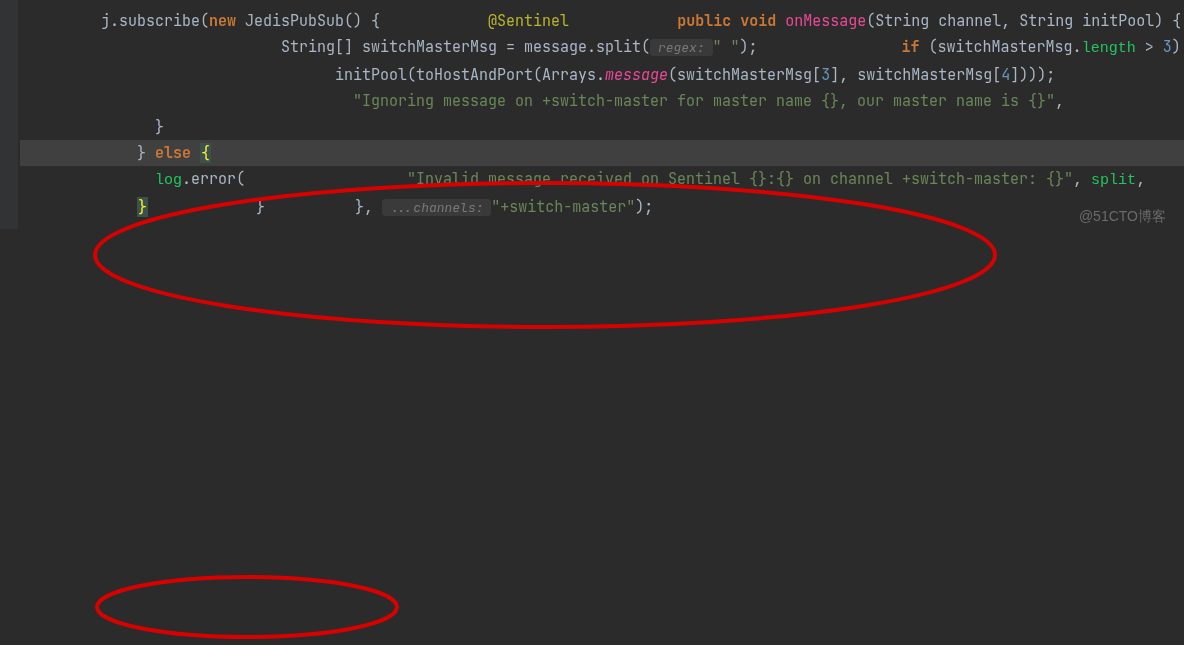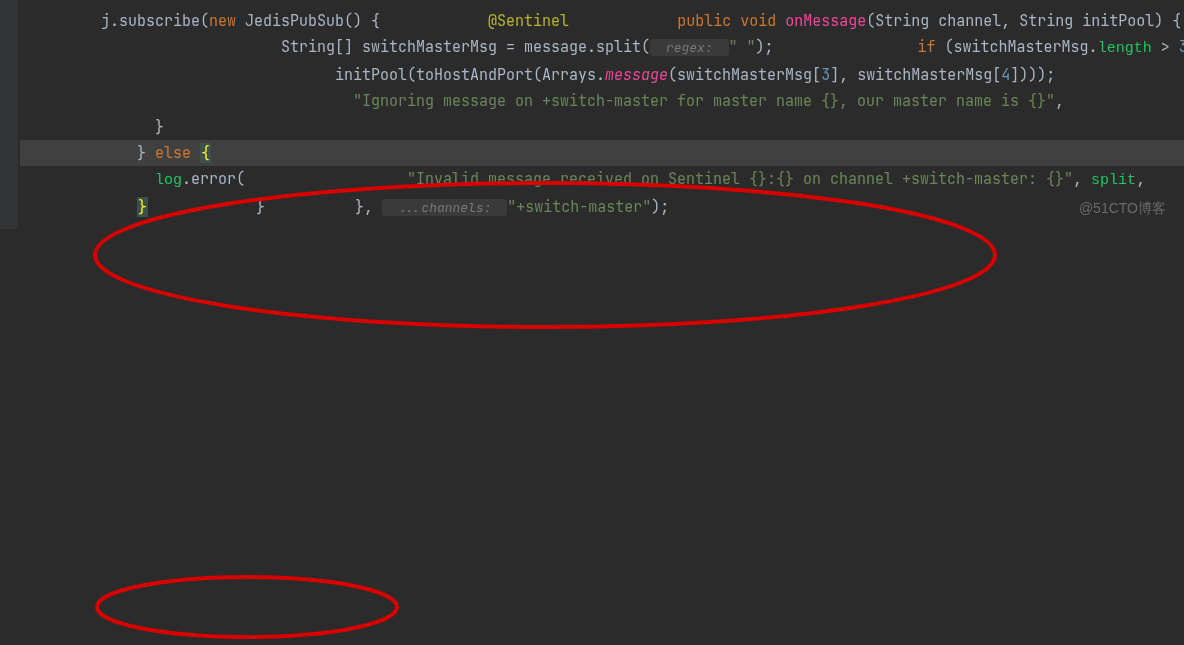--- a/index.html
+++ b/index.html
@@ -1,29 +1,29 @@
 <!DOCTYPE html>
 <html><head>
 <meta charset="utf-8">
 <style>
   html,body{margin:0;padding:0;background:#2b2b2b;width:1184px;height:645px;overflow:hidden;font-family:"JetBrains Mono","Consolas","Menlo",monospace;font-size:15px;line-height:26px;}
   .editor{position:relative;padding:8px 0 8px 20px;color:#a9b7c6;}
   .gutter{position:absolute;left:0;top:0;bottom:0;width:18px;background:#313335;}
   .line{white-space:pre;}
-  .kw{color:#cc7832;}
+  .kw{color:#cc7832;font-weight:bold;}
   .ann{color:#bbb529;}
   .fn{color:#ec4899;}
   .str{color:#6a8759;}
   .num{color:#6897bb;}
   .field{color:#22c55e;font-family:Liberation Mono, monospace;}
-  .hint{color:#787878;background:#3a3a3a;padding:0 8px;border-radius:3px;font-style:italic;font-size:13px;}
+  .hint{color:#787878;background:#3a3a3a;padding:0 0;border-radius:3px;font-style:italic;font-size:13px;}
   .ital{font-style:italic;}
   .brace-hl{background:#3b514d;color:#ffef28;padding:0 1px;}
   .line-hl{background:#404040;display:block;}
-  .watermark{position:absolute;right:18px;bottom:8px;color:#6a6a6a;font-size:14px;font-family:sans-serif;}
+  .watermark{position:absolute;right:18px;bottom:0;color:#6a6a6a;font-size:14px;font-family:sans-serif;}
   svg.anno{position:absolute;top:0;left:0;pointer-events:none;}
 </style>
 </head>
 <body>
 
 <div class="editor">
   <div class="gutter"></div>
 
   <span class="line"><span>         </span><span>j.subscribe(</span><span class="kw">new</span><span> JedisPubSub() {</span></span>
   <span class="line"><span>           </span><span class="ann">@Sentinel</span></span>

